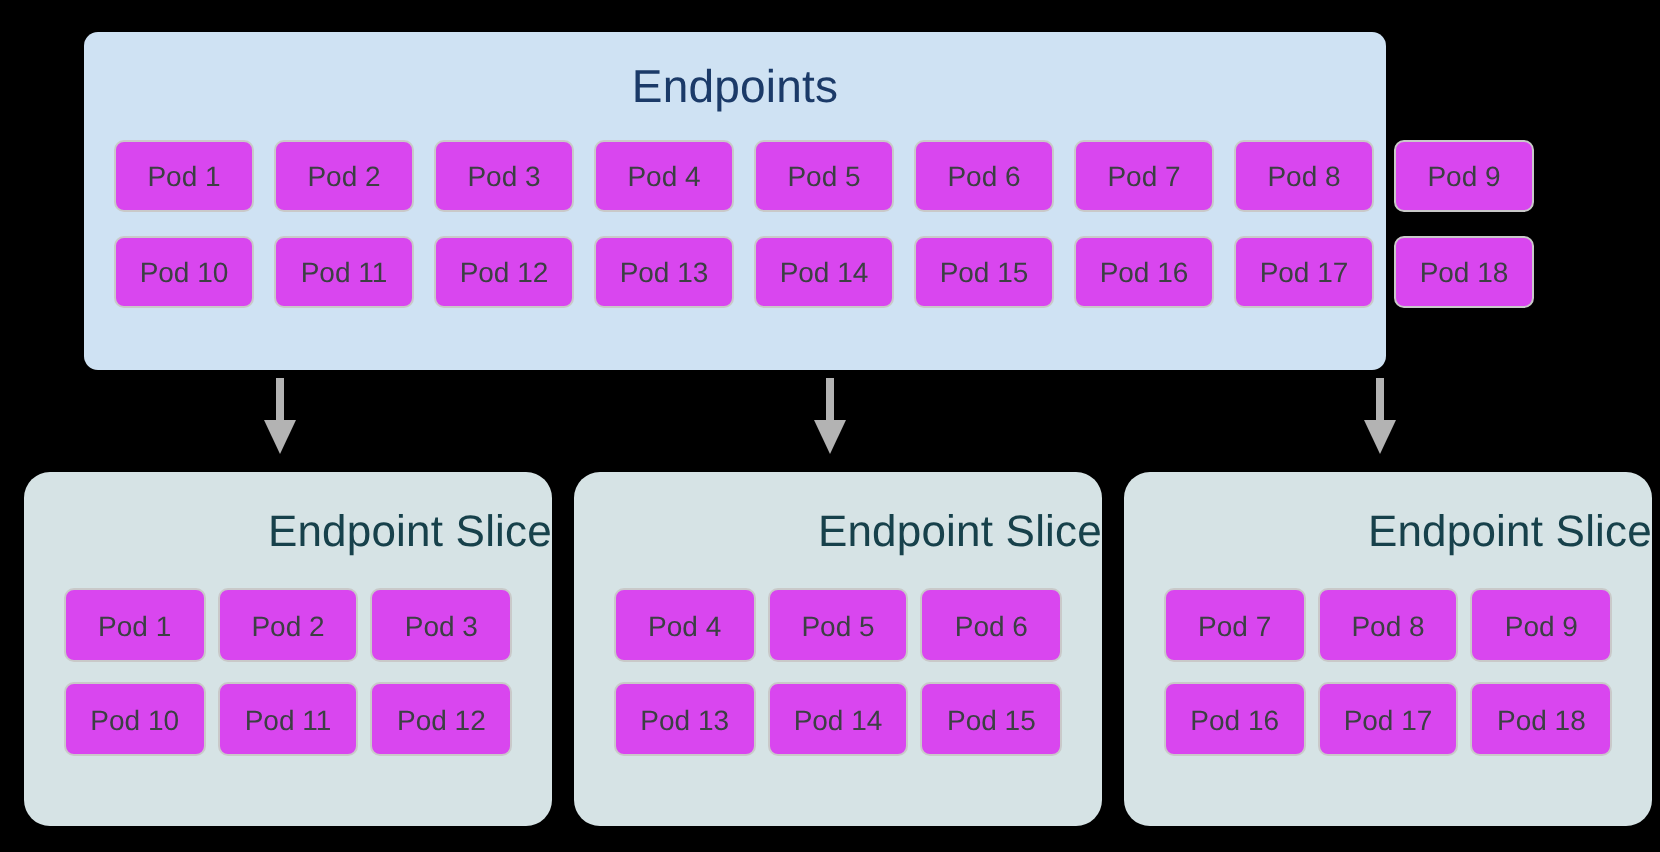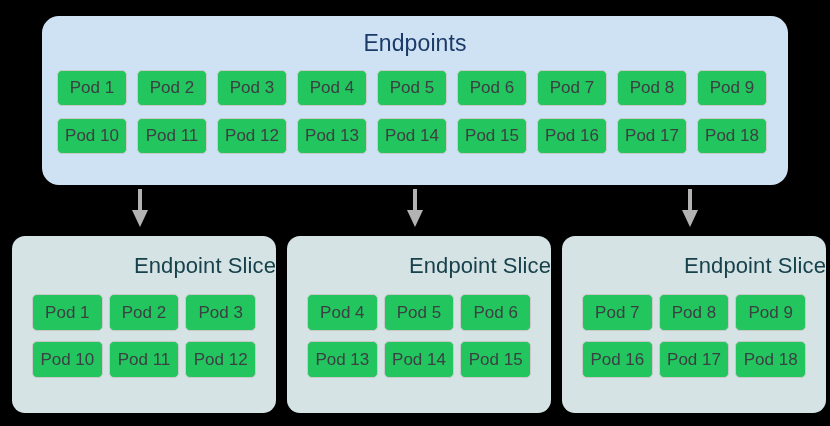--- a/index.html
+++ b/index.html
@@ -19,24 +19,24 @@
     height: 426px;
     background: #000000;
     overflow: hidden;
   }
 
   
   .endpoints-box {
     position: absolute;
     left: 42px;
     top: 16px;
-    width: 746px;
+    width: 651px;
     height: 169px;
     background: #cfe2f3;
-    border-radius: 17px;
+    border-radius: 7px;
     box-sizing: border-box;
   }
 
   .endpoints-title {
     position: absolute;
     left: 0;
     top: 14px;
     width: 100%;
     text-align: center;
     font-size: 23px;
@@ -54,25 +54,25 @@
     flex-direction: column;
     gap: 12px;
   }
 
   .endpoints-row {
     display: flex;
     gap: 10px;
   }
 
   .pod {
-    background: #22c55e;
+    background: #d946ef;
     border: 1px solid #c9c9c9;
     border-radius: 5px;
     color: #3c4043;
-    font-size: 17px;
+    font-size: 14px;
     display: flex;
     align-items: center;
     justify-content: center;
     box-sizing: border-box;
     user-select: none;
   }
 
   .endpoints-row .pod {
     width: 70px;
     height: 36px;

